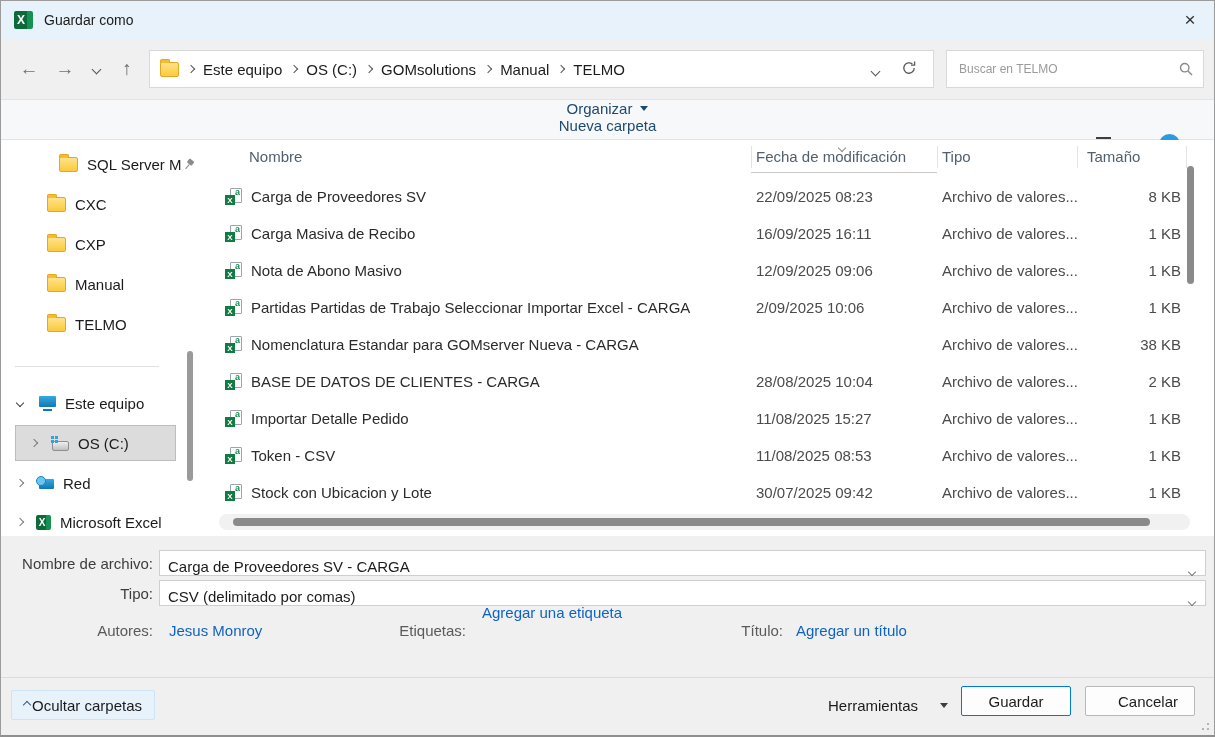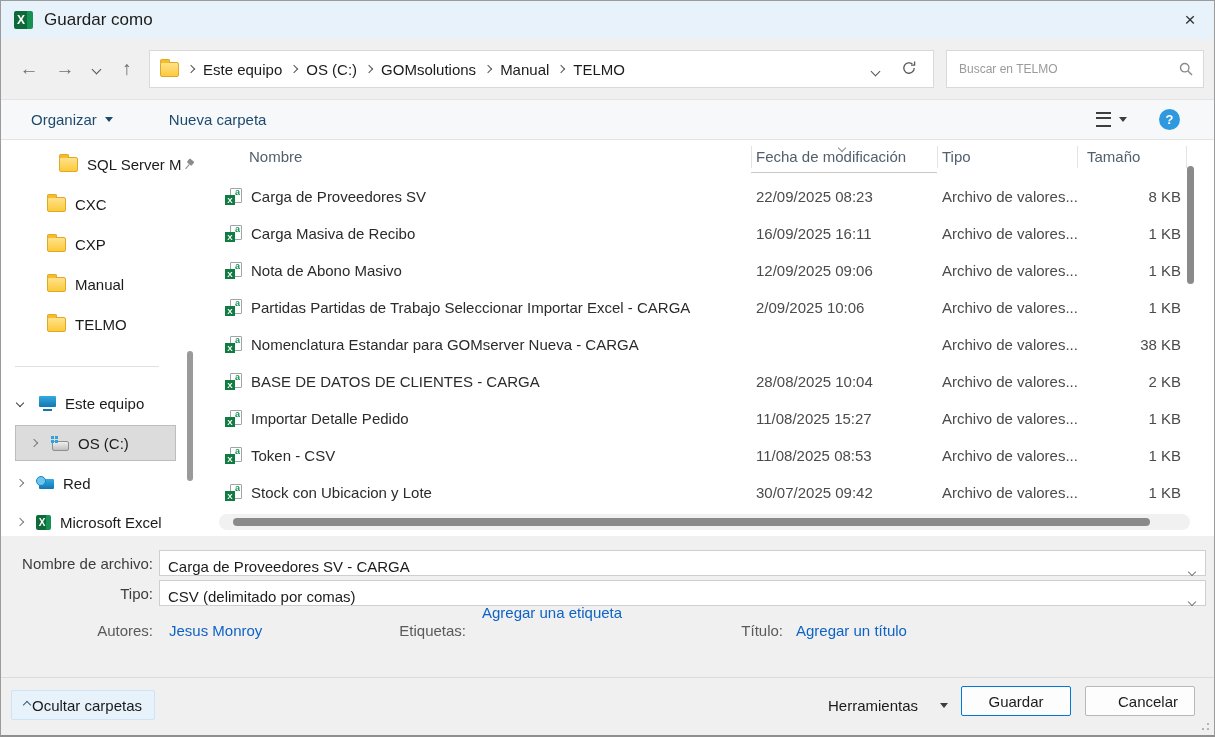--- a/index.html
+++ b/index.html
@@ -3,21 +3,21 @@
 <meta charset="utf-8">
 <style>
   html,body{margin:0;padding:0;}
   body{width:1215px;height:737px;overflow:hidden;font-family:"Liberation Sans",sans-serif;font-size:15px;color:#222;background:#fff;}
   .window{position:absolute;inset:0;background:#f0f0f0;border:1px solid #9b9b9b;border-bottom:2px solid #8f8f8f;box-sizing:border-box;}
 
   
   .titlebar{position:absolute;top:0;left:0;right:0;height:38px;background:#e8f2fa;display:flex;align-items:center;padding-left:13px;gap:11px;}
   .xlapp-icon{width:19px;height:18px;background:linear-gradient(90deg,#0e6b39 0 13px,#169154 13px);border-radius:2px;color:#fff;display:flex;align-items:center;justify-content:center;}
   .xlapp-icon::before{content:"X";font-size:12px;font-weight:700;margin-right:5px;}
-  .title-text{font-size:17px;color:#1b1b1b;}
+  .title-text{font-size:14px;color:#1b1b1b;}
   .close-btn{margin-left:auto;width:48px;height:38px;display:flex;align-items:center;justify-content:center;font-size:19px;color:#333;cursor:pointer;}
 
   
   .navrow{position:absolute;top:38px;left:0;right:0;height:60px;display:flex;align-items:center;padding:0 10px;box-sizing:border-box;}
   .nav-arrow{width:36px;text-align:center;font-size:19px;color:#6e6e6e;flex:none;cursor:pointer;}
   .nav-chevbtn{width:26px;display:flex;justify-content:center;flex:none;cursor:pointer;}
   .chev{display:inline-block;width:6px;height:6px;border-right:1.4px solid #555;border-bottom:1.4px solid #555;}
   .chev.right{transform:rotate(-45deg);}
   .chev.down{transform:rotate(45deg);}
   .chev.up{transform:rotate(-135deg);}
@@ -25,21 +25,21 @@
   .breadcrumb-bar{flex:1;height:38px;background:#fff;border:1px solid #d9d9d9;display:flex;align-items:center;margin:0 4px;padding:0 10px;gap:9px;box-sizing:border-box;}
   .folder-icon{position:relative;width:17px;height:13px;background:linear-gradient(180deg,#ffe28a 0%,#fbca3c 100%);border:1px solid #dfa924;border-radius:2px;flex:none;}
   .folder-icon::before{content:"";position:absolute;left:-1px;top:-4px;width:8px;height:3px;background:#f3bd2e;border:1px solid #dfa924;border-bottom:none;border-radius:2px 2px 0 0;}
   .bc-item{color:#1b1b1b;cursor:pointer;white-space:nowrap;}
   .bc-right{margin-left:auto;display:flex;align-items:center;gap:22px;padding-right:6px;}
   .search-box{width:258px;height:38px;background:#fff;border:1px solid #d9d9d9;display:flex;align-items:center;margin-left:8px;padding:0 10px;box-sizing:border-box;flex:none;}
   .search-box input{flex:1;border:none;outline:none;font-family:"Liberation Sans",sans-serif;font-size:12px;color:#333;background:transparent;}
   .search-box input::placeholder{color:#9a9a9a;}
 
   
-  .toolbar{position:absolute;top:98px;left:0;right:0;height:41px;background:#f7f8f9;border-top:1px solid #e3e3e3;border-bottom:1px solid #e3e3e3;display:flex;align-items:center;padding:0 30px;box-sizing:border-box;}
+  .toolbar{position:absolute;top:98px;left:0;right:0;height:41px;background:#f7f8f9;border-top:1px solid #e3e3e3;border-bottom:1px solid #e3e3e3;display:flex;align-items:center;padding:0 30px;box-sizing:border-box;flex-direction:column;}
   .tool-link{color:#1d4a70;display:flex;align-items:center;gap:8px;cursor:pointer;}
   .tool-gap{width:56px;}
   .tri{width:0;height:0;border-left:4px solid transparent;border-right:4px solid transparent;border-top:5px solid #1d4a70;display:inline-block;}
   .tri.dark{border-top-color:#3e3e3e;}
   .toolbar-right{margin-left:auto;display:flex;align-items:center;gap:14px;padding-right:4px;}
   .view-btn{display:flex;align-items:center;gap:8px;cursor:pointer;}
   .menu-lines{width:15px;height:11px;border-top:2px solid #3e3e3e;border-bottom:2px solid #3e3e3e;position:relative;}
   .menu-lines::before{content:"";position:absolute;left:0;right:0;top:2.5px;height:2px;background:#3e3e3e;}
   .help-btn{width:21px;height:21px;border-radius:50%;background:#2f99e0;color:#fff;font-size:13px;font-weight:700;display:flex;align-items:center;justify-content:center;margin-left:18px;cursor:pointer;}
 

